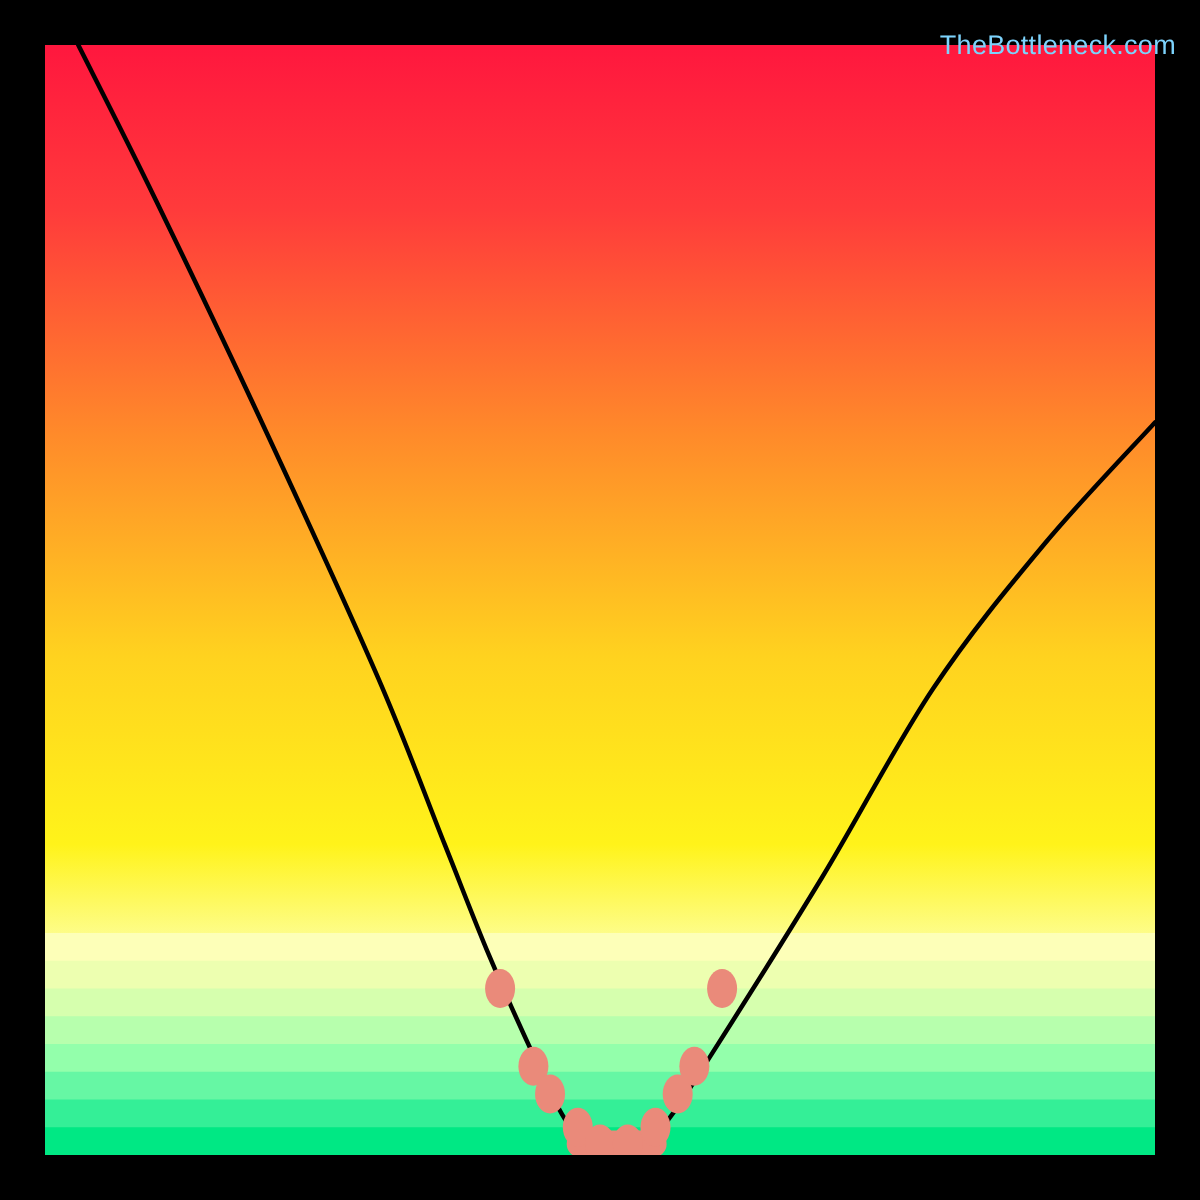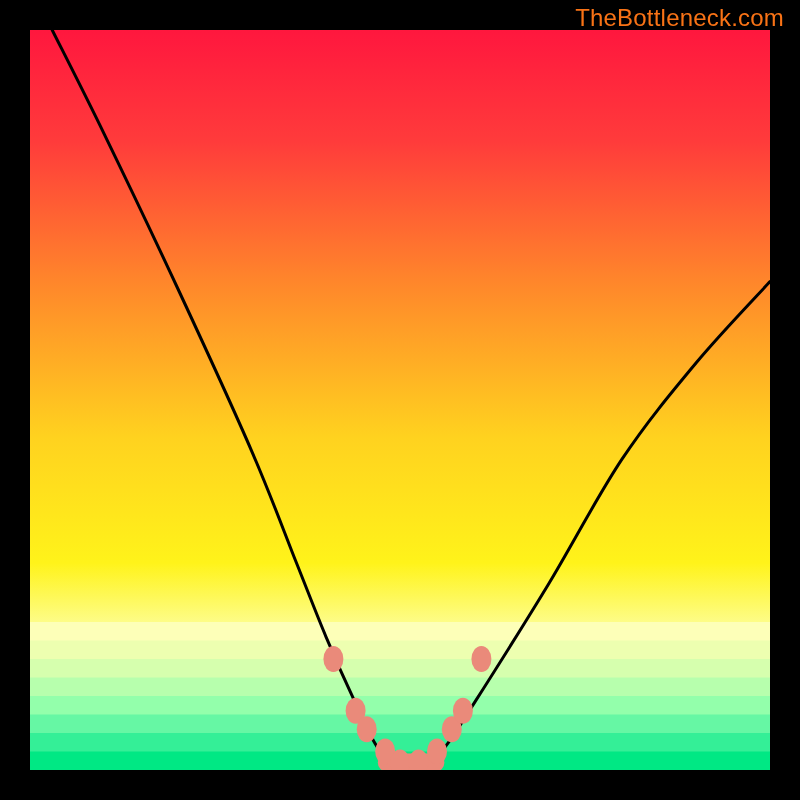--- a/index.html
+++ b/index.html
@@ -12,24 +12,24 @@
     font-family: Arial, Helvetica, sans-serif;
   }
   .frame {
     position: relative;
     width: 800px;
     height: 800px;
     background: #000;
   }
   .watermark {
     position: absolute;
-    top: 4px;
+    top: 20px;
     right: 16px;
-    font-size: 24px;
-    color: #f97316;
+    font-size: 18px;
+    color: #7dd3fc;
     font-weight: 500;
     letter-spacing: 0.2px;
     z-index: 10;
   }
   svg {
     display: block;
   }
 </style>
 </head>
 <body>

